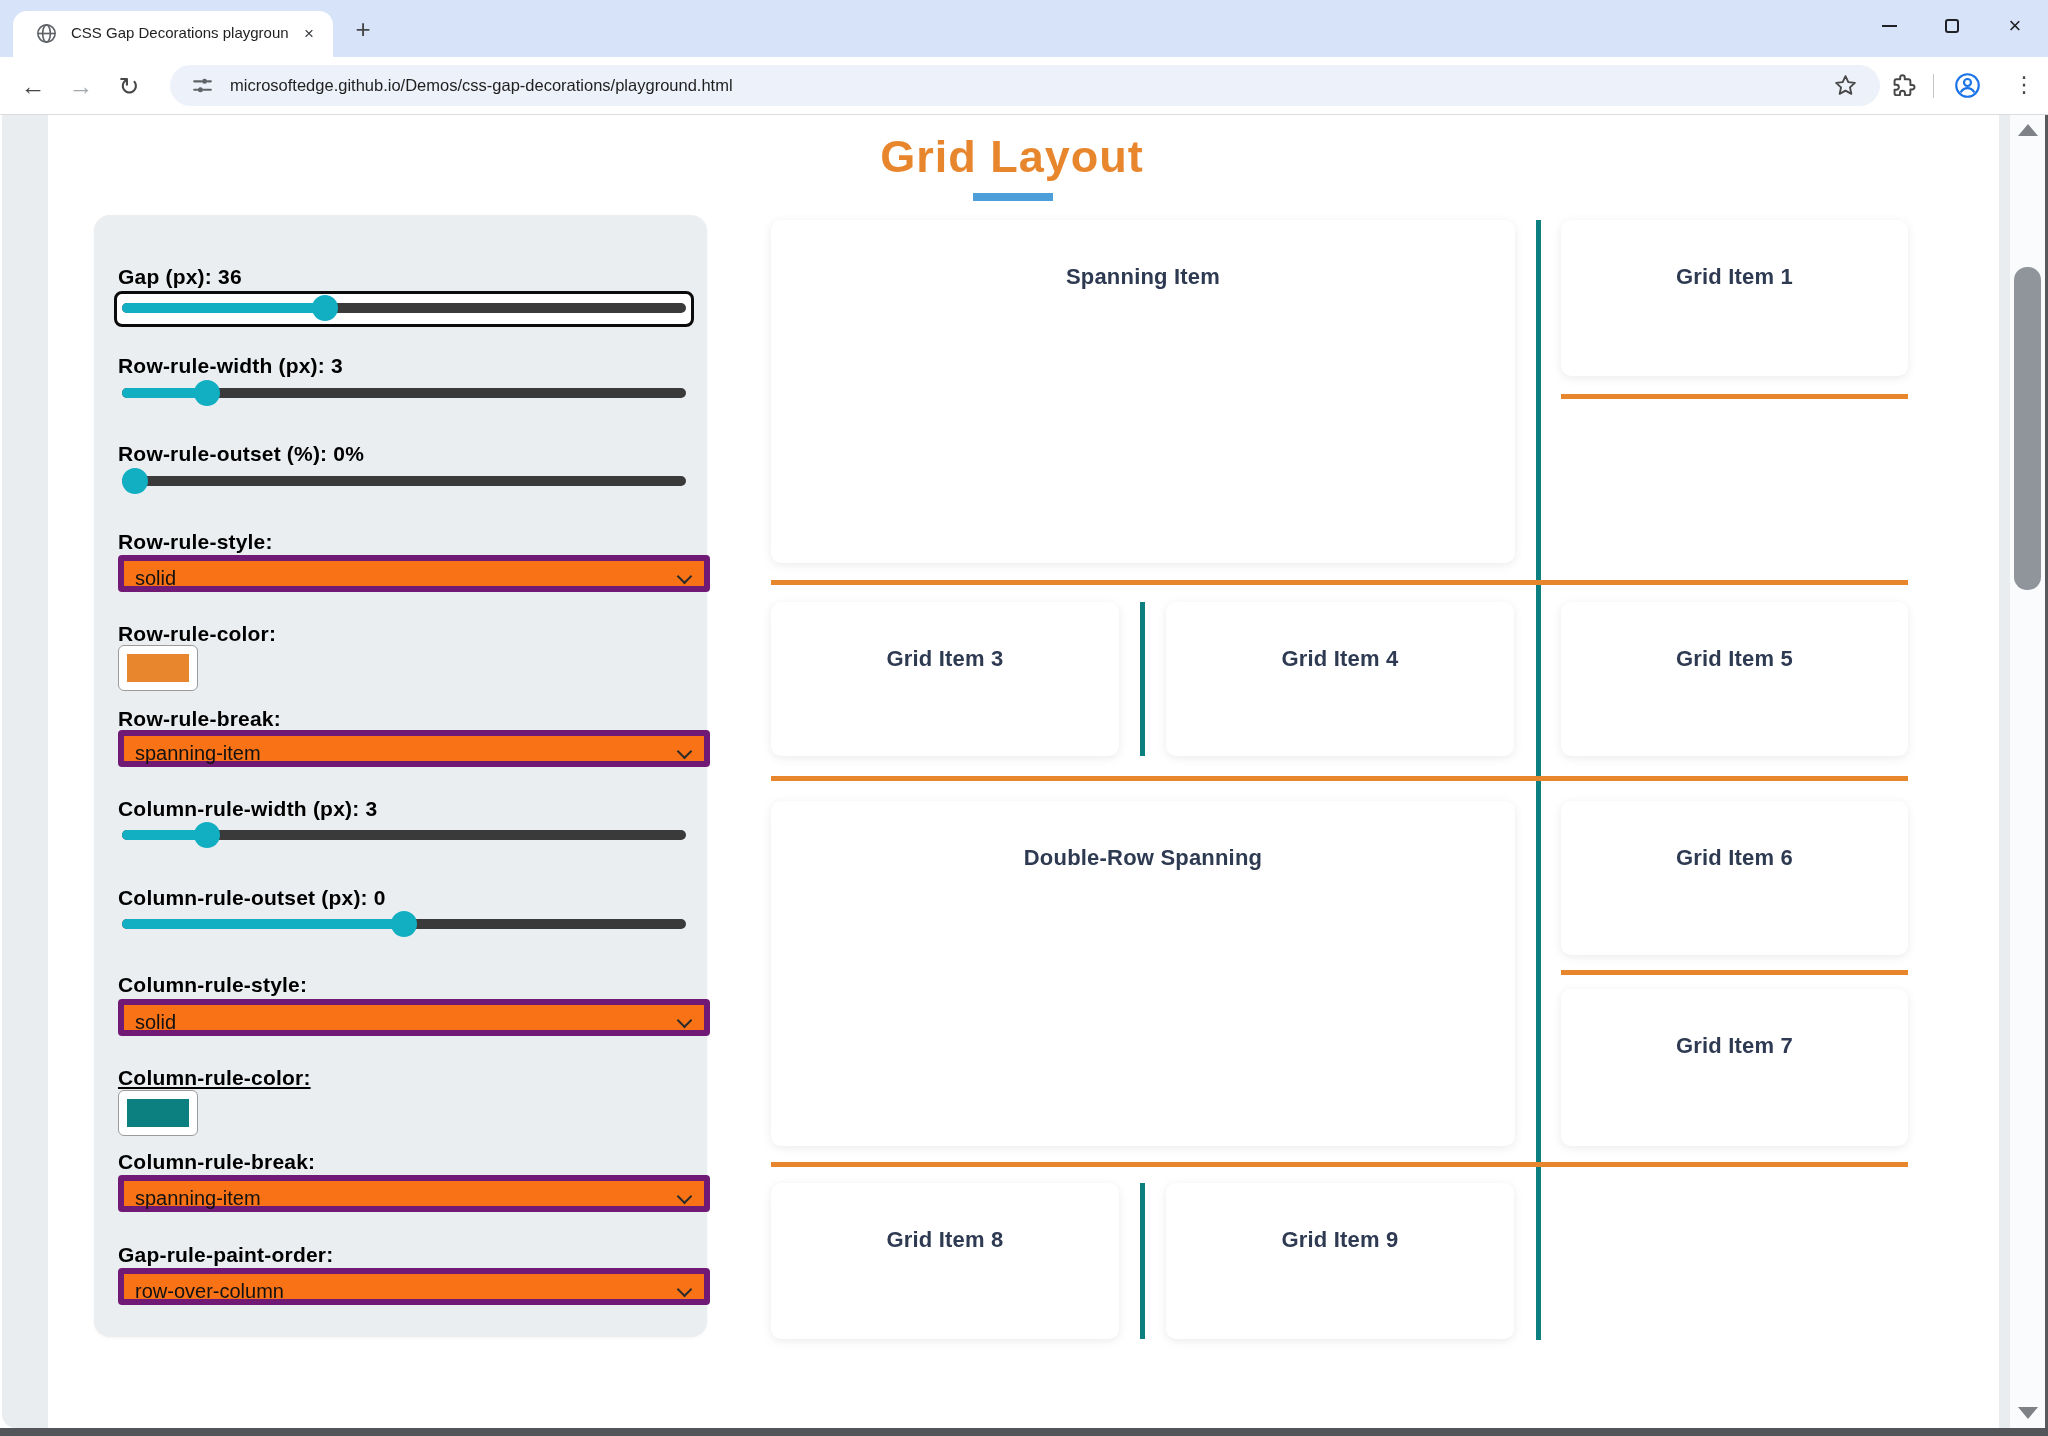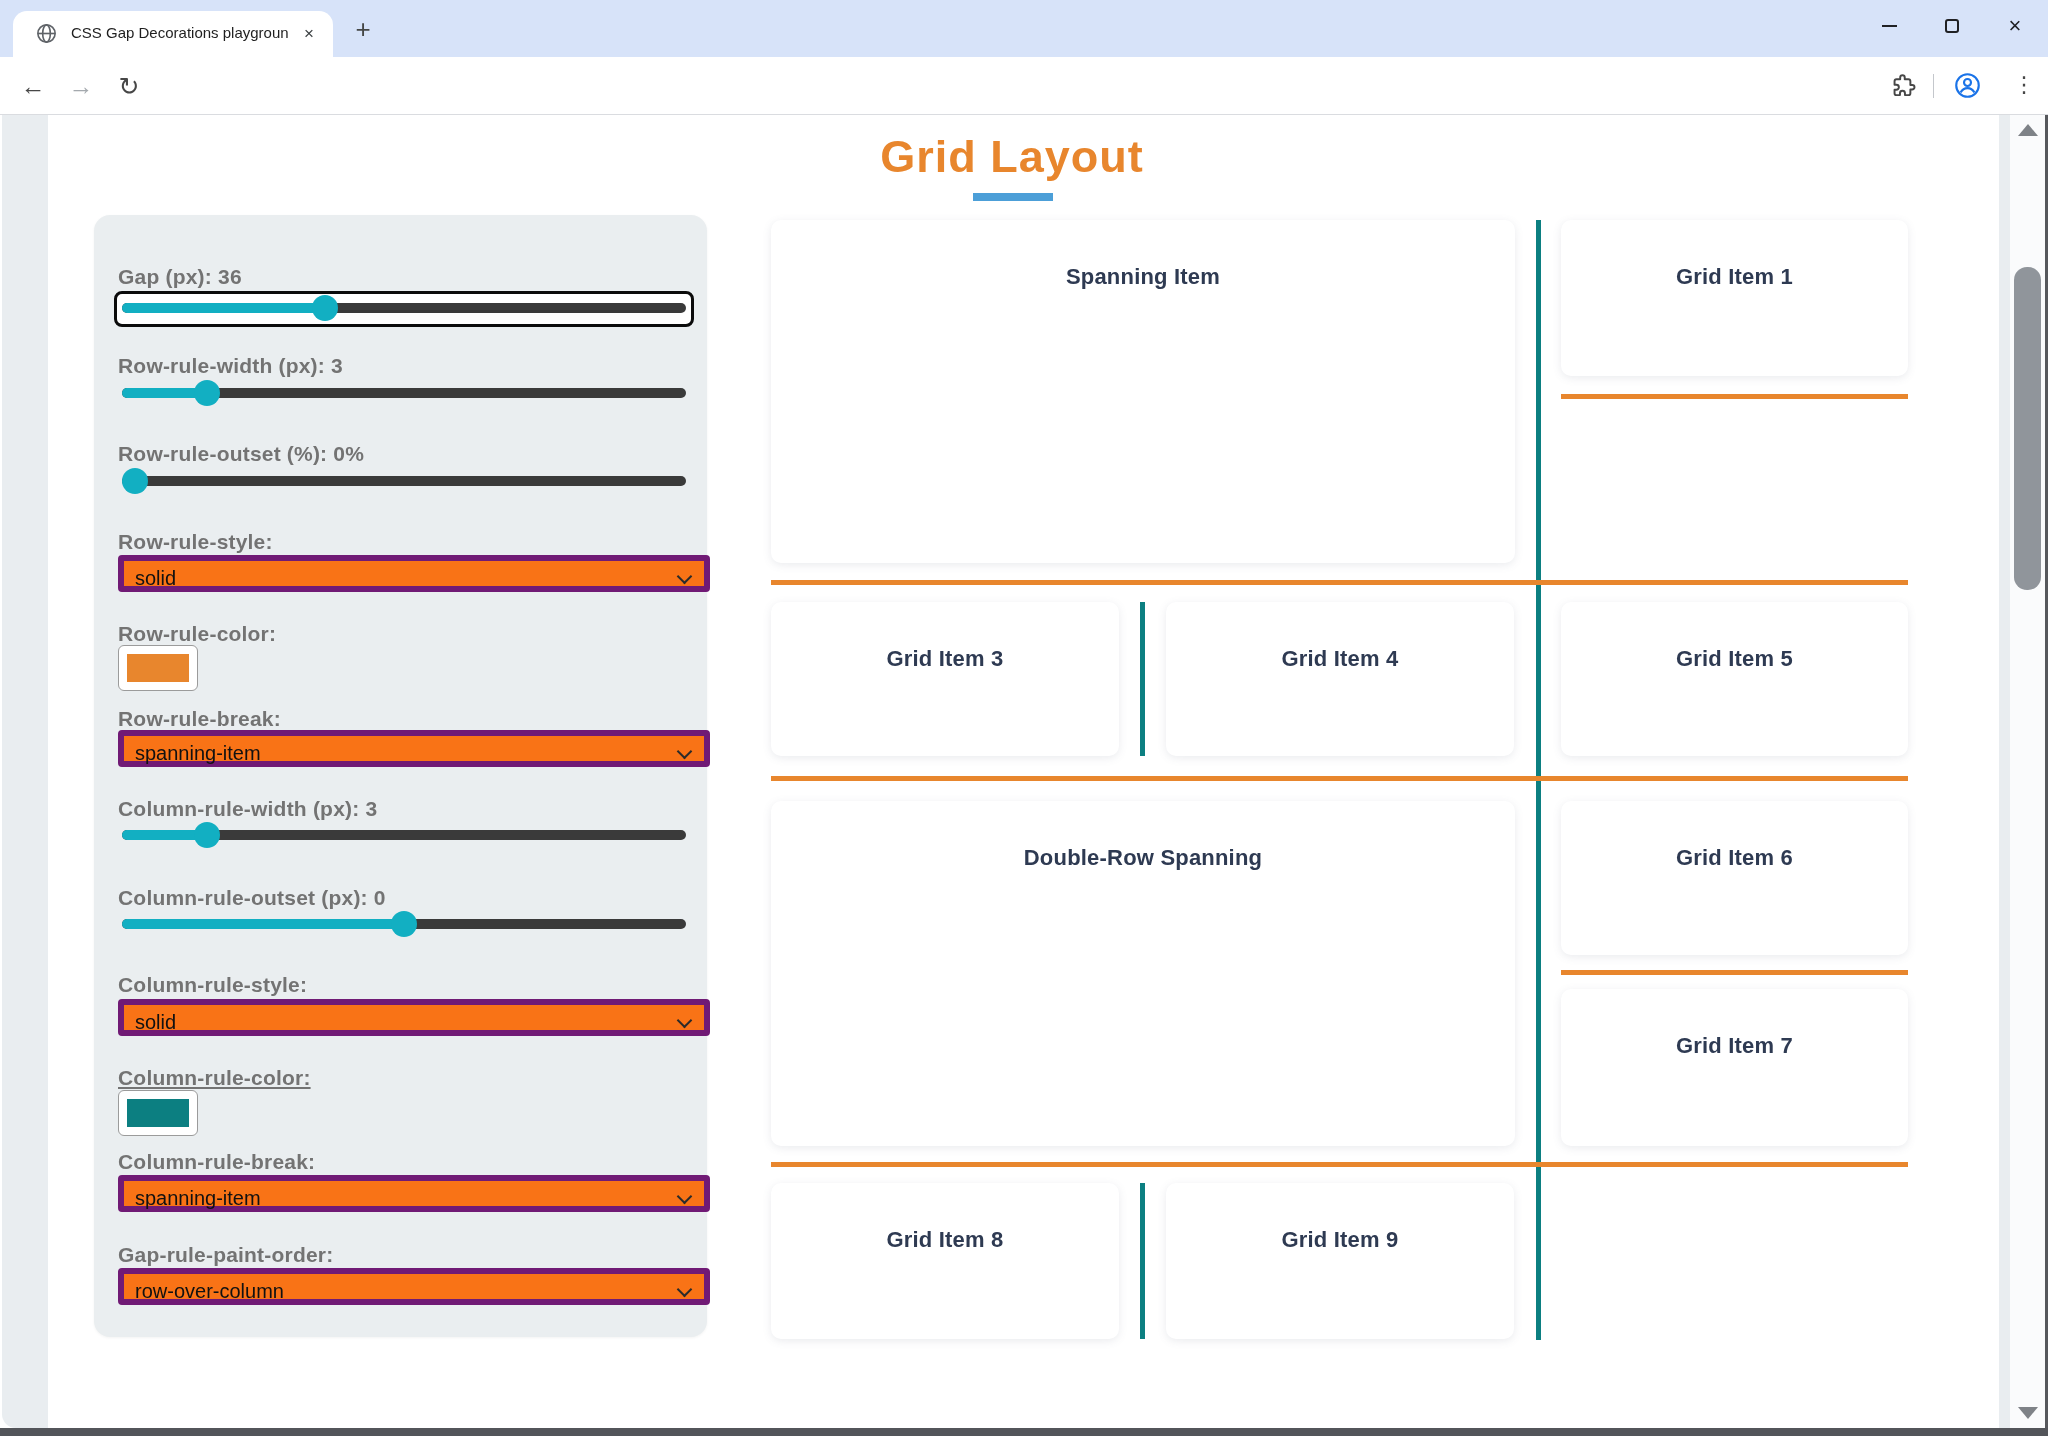--- a/index.html
+++ b/index.html
@@ -34,21 +34,21 @@
   
   .content { position:absolute; left:0; top:115px; width:2048px; height:1313px; background:#fff; }
   .left-gutter { position:absolute; left:2px; top:0; width:46px; height:1313px; background:#E9EDF0; border-radius:0 0 0 14px; }
   .right-gutter { position:absolute; left:1999px; top:0; width:11px; height:1313px; background:#E9EDF0; }
 
   .page-title { position:absolute; left:0; top:16px; width:2024px; text-align:center; font-size:45px; font-weight:700; letter-spacing:1px; color:#E8862D; }
   .title-underline { position:absolute; left:973px; top:78px; width:80px; height:8px; background:#4C9FD8; }
 
   
   .sidebar { position:absolute; left:94px; top:100px; width:613px; height:1122px; background:#EAEEF0; border-radius:16px; box-shadow:0 1px 3px rgba(0,0,0,0.05); }
-  .ctl-label { position:absolute; left:24px; height:26px; font-size:21px; font-weight:700; letter-spacing:.2px; color:#737373; white-space:nowrap; }
+  .ctl-label { position:absolute; left:24px; height:26px; font-size:21px; font-weight:700; letter-spacing:.2px; color:#000000; white-space:nowrap; }
   .slider { position:absolute; left:28px; width:564px; height:26px; }
   .slider .track { position:absolute; left:0; top:8px; width:564px; height:10px; background:#3A3A3A; border-radius:5px; }
   .slider .fill { position:absolute; left:0; top:8px; height:10px; background:#12AFC2; border-radius:5px; }
   .slider .thumb { position:absolute; top:0; width:26px; height:26px; margin-left:-13px; border-radius:50%; background:#12AFC2; }
   .focus-ring { position:absolute; left:20px; top:76px; width:580px; height:36px; border:3px solid #0B0B0B; border-radius:8px; background:#fff; }
   .select-box { position:absolute; left:24px; width:592px; height:37px; background:#f97316; border:6px solid #701a75; border-radius:4px; }
   .select-box .val { position:absolute; left:11px; top:0; height:35px; line-height:35px; font-size:20px; color:#111; }
   .select-box .chev { position:absolute; right:14px; top:10px; width:11px; height:11px; border-right:2.5px solid #2b2b2b; border-bottom:2.5px solid #2b2b2b; transform:rotate(45deg); }
   .swatch { position:absolute; left:24px; width:80px; height:46px; background:#fff; border:1px solid #9B9B9B; border-radius:6px; }
   .swatch .inner { position:absolute; left:8px; top:8px; width:62px; height:28px; }
@@ -90,20 +90,31 @@
     </div>
   <div class="win-btn" style="left:1984px;">
       <span class="win-close-glyph">×</span>
     </div>
 </div>
 
 <div class="toolbar">
   <div class="nav-ico" style="left:13px;">←</div>
   <div class="nav-ico disabled" style="left:61px;">→</div>
   <div class="nav-ico" style="left:109px;">↻</div>
+  <div class="omnibox">
+    <svg class="tune-ico" viewBox="0 0 24 24" fill="none" stroke="#5f6368" stroke-width="2" stroke-linecap="round">
+      <path d="M4 8h7M17 8h3M4 16h3M13 16h7"></path>
+      <circle cx="14" cy="8" r="2.4" fill="#5f6368" stroke="none"></circle>
+      <circle cx="10" cy="16" r="2.4" fill="#5f6368" stroke="none"></circle>
+    </svg>
+    <span class="url-text">microsoftedge.github.io/Demos/css-gap-decorations/playground.html</span>
+    <svg class="star-ico" viewBox="0 0 24 24" fill="none" stroke="#474747" stroke-width="1.8" stroke-linejoin="round">
+      <path d="M12 3l2.7 5.8 6.3.7-4.7 4.3 1.3 6.2L12 16.9 6.4 20l1.3-6.2L3 9.5l6.3-.7z"></path>
+    </svg>
+  </div>
   <svg class="ext-ico" viewBox="0 0 24 24" fill="none" stroke="#474747" stroke-width="1.8" stroke-linejoin="round">
     <path d="M20.5 11h-1.7V7.6c0-1-.8-1.8-1.8-1.8h-3.4V4.1a2.1 2.1 0 1 0-4.2 0v1.7H6c-1 0-1.8.8-1.8 1.8v3.2h1.7a2.3 2.3 0 1 1 0 4.6H4.2v3.2c0 1 .8 1.8 1.8 1.8h3.2v-1.7a2.3 2.3 0 1 1 4.6 0v1.7h3.2c1 0 1.8-.8 1.8-1.8v-3.4h1.7a2.1 2.1 0 1 0 0-4.2z"></path>
   </svg>
   <div class="toolbar-sep"></div>
   <svg class="profile-ico" viewBox="0 0 24 24" fill="none" stroke="#1a73e8" stroke-width="1.9">
     <circle cx="12" cy="12" r="10"></circle>
       <circle cx="12" cy="9.3" r="3.1"></circle>
       <path d="M5.8 18.2c1.5-2.6 3.7-3.9 6.2-3.9s4.7 1.3 6.2 3.9"></path>
   </svg>
   <div class="kebab">⋮</div>

